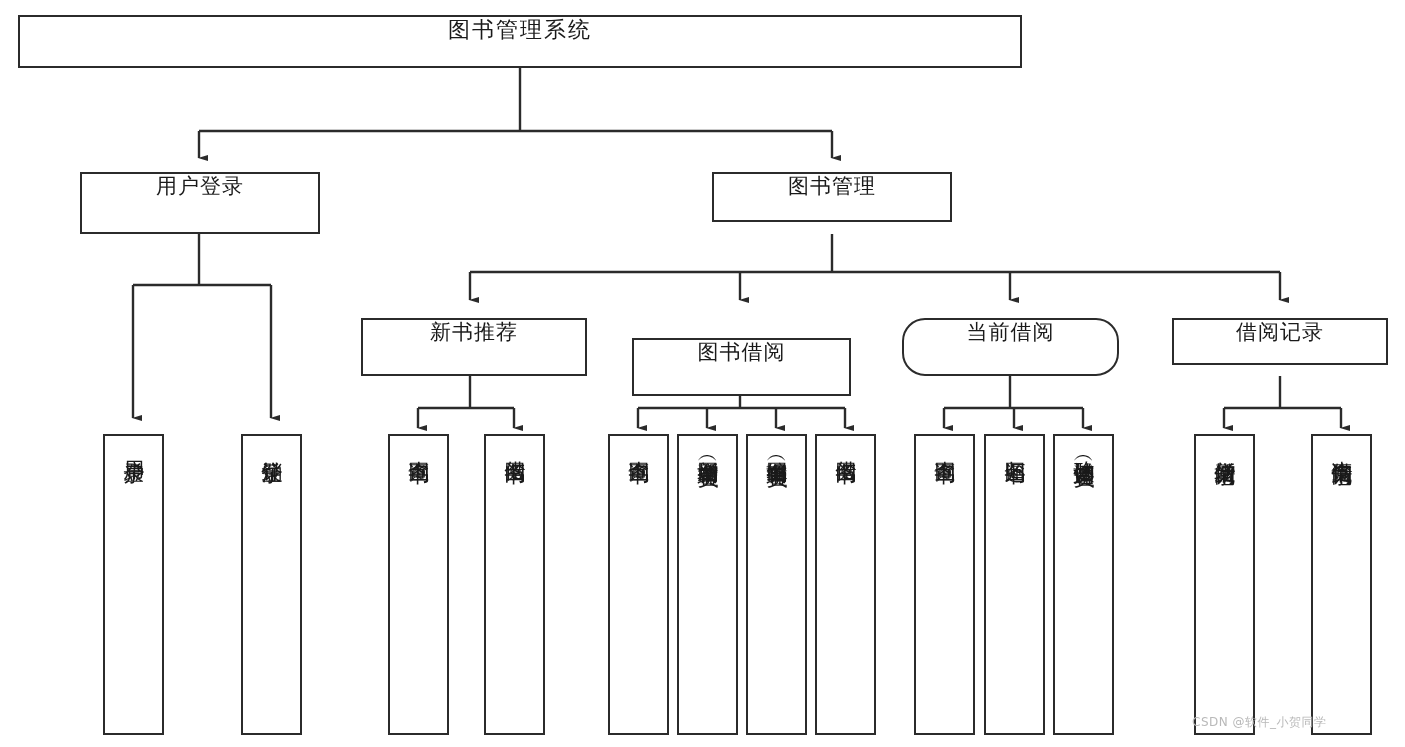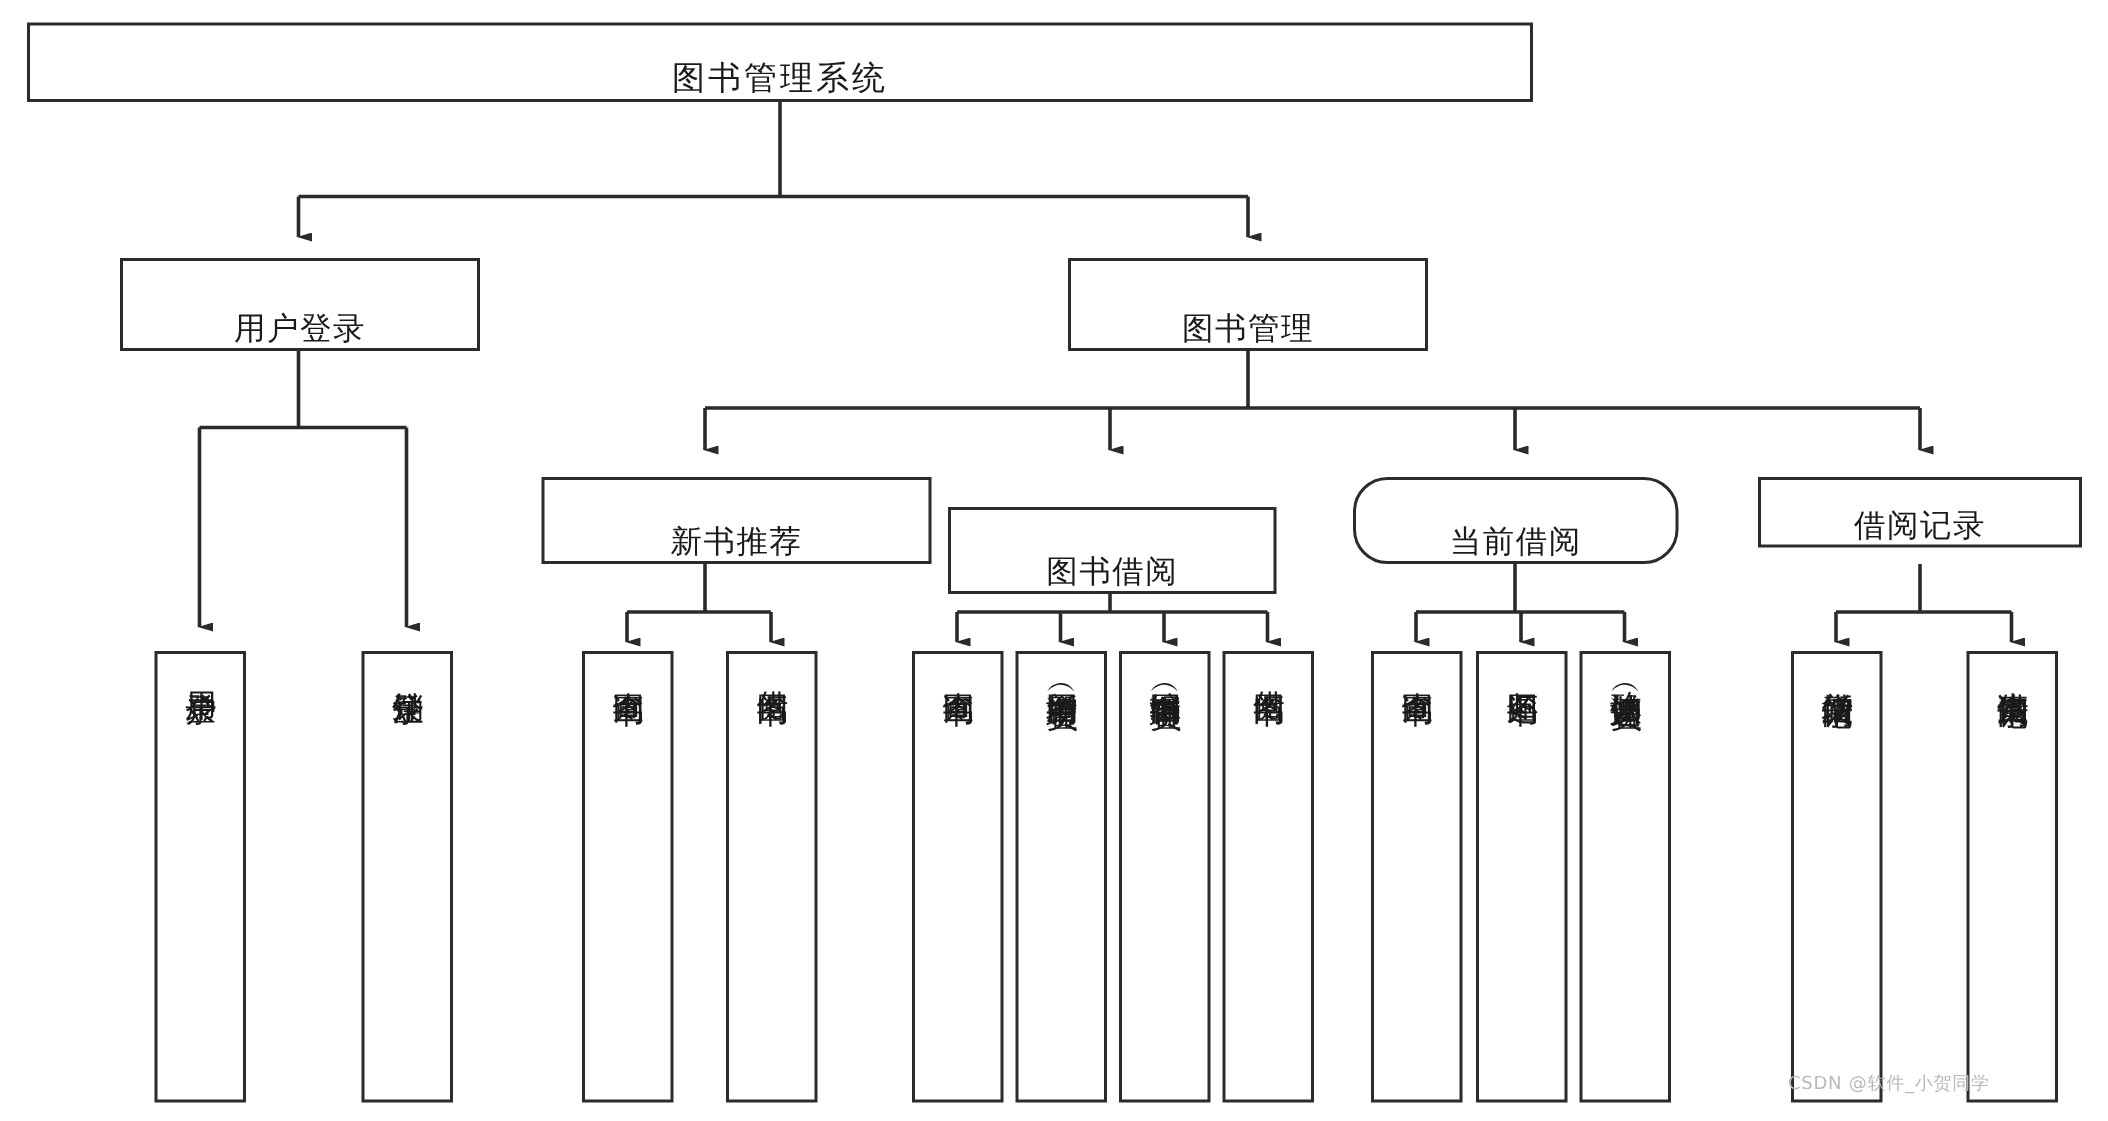--- a/index.html
+++ b/index.html
@@ -24,21 +24,21 @@
     width: 1405px;
     height: 747px;
     pointer-events: none;
   }
   .node {
     position: absolute;
     box-sizing: border-box;
     border: 2px solid #2b2b2b;
     background: #ffffff;
     display: flex;
-    align-items: flex-end;
+    align-items: flex-start;
     justify-content: center;
     color: #1a1a1a;
   }
   .node.h {              
     font-size: 21px;
     letter-spacing: 1px;
     line-height: 1.2;
   }
   .node.title {
     font-size: 22px;
@@ -123,25 +123,25 @@
   </svg>
 
   <div class="node h title" style="left:18px; top:15px; width:1004px; height:53px;">
     <span>图书管理系统</span>
   </div>
 
   <div class="node h" style="left:80px; top:172px; width:240px; height:62px;">
     <span>用户登录</span>
   </div>
 
-  <div class="node h" style="left:712px; top:172px; width:240px; height:62px;">
+  <div class="node h" style="left:712px; top:172px; width:240px; height:50px;">
     <span>图书管理</span>
   </div>
 
-  <div class="node h" style="left:361px; top:318px; width:260px; height:58px;">
+  <div class="node h" style="left:361px; top:318px; width:226px; height:58px;">
     <span>新书推荐</span>
   </div>
 
   <div class="node h" style="left:632px; top:318px; width:219px; height:58px;margin-top:20px;">
     <span>图书借阅</span>
   </div>
 
   <div class="node h" style="left:902px; top:318px; width:217px; height:58px;border-radius:23px;">
     <span>当前借阅</span>
   </div>

